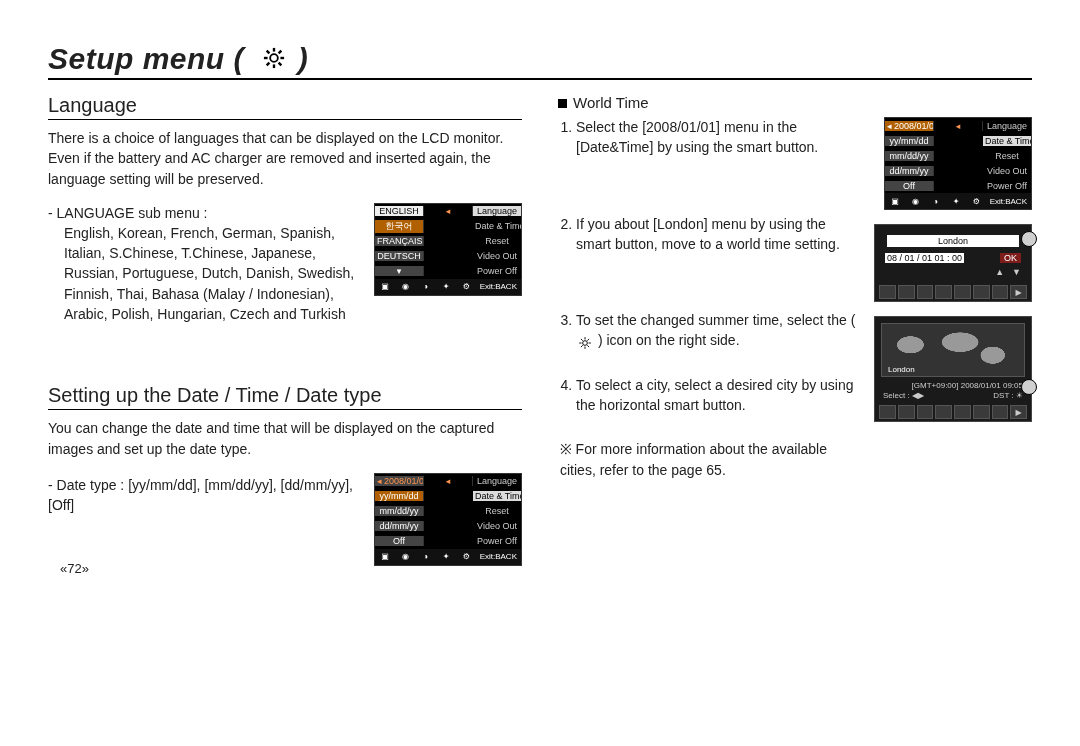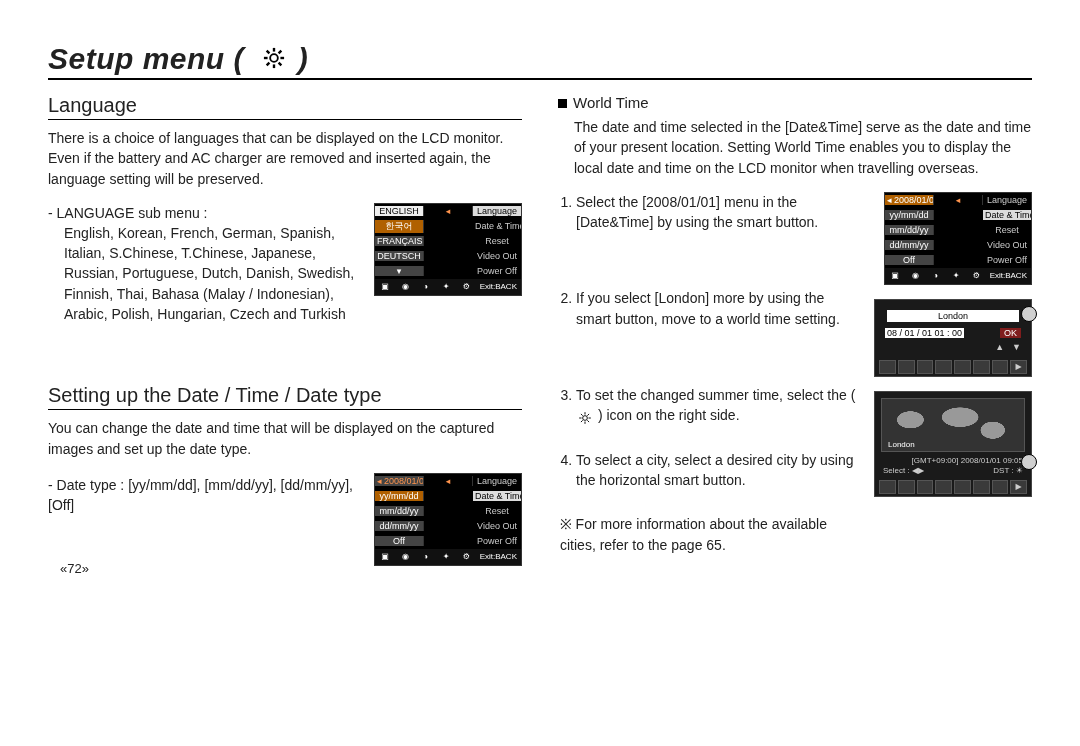--- a/index.html
+++ b/index.html
@@ -176,27 +176,26 @@
               <div class="fi">✦</div>
               <div class="fi">⚙</div>
               <div class="exit">Exit:BACK</div>
             </div>
         </div>
       </div>
     </div>
 
     <div class="col">
       <div class="wt-head"><span class="bullet-sq"></span><span>World Time</span></div>
-      <p class="body-t" style="margin-left:16px;">The date and time selected in the [Date&amp;Time] serve as the date and time of your present location. Setting World Time enables you to display the local date and time on the LCD monitor when travelling overseas.</p>
 
       <div class="row-flex">
         <div class="txt">
           <ol class="steps">
             <li>Select the [2008/01/01] menu in the [Date&amp;Time] by using the smart button.</li>
-            <li style="margin-top:56px;">If you select [London] more by using the smart button, move to a world time setting.</li>
+            <li style="margin-top:56px;">If you about [London] menu by using the smart button, move to a world time setting.</li>
             <li style="margin-top:56px;"><span>To set the changed summer time, select the (</span>
               <span class="inline-sun">
                 <svg viewBox="0 0 24 24">
                     <circle cx="12" cy="12" r="4" fill="none" stroke="#000" stroke-width="1.6"></circle>
                     <g stroke="#000" stroke-width="1.6">
                       <line x1="12" y1="2" x2="12" y2="6"></line>
                       <line x1="12" y1="18" x2="12" y2="22"></line>
                       <line x1="2" y1="12" x2="6" y2="12"></line>
                       <line x1="18" y1="12" x2="22" y2="12"></line>
                       <line x1="5" y1="5" x2="8" y2="8"></line>

